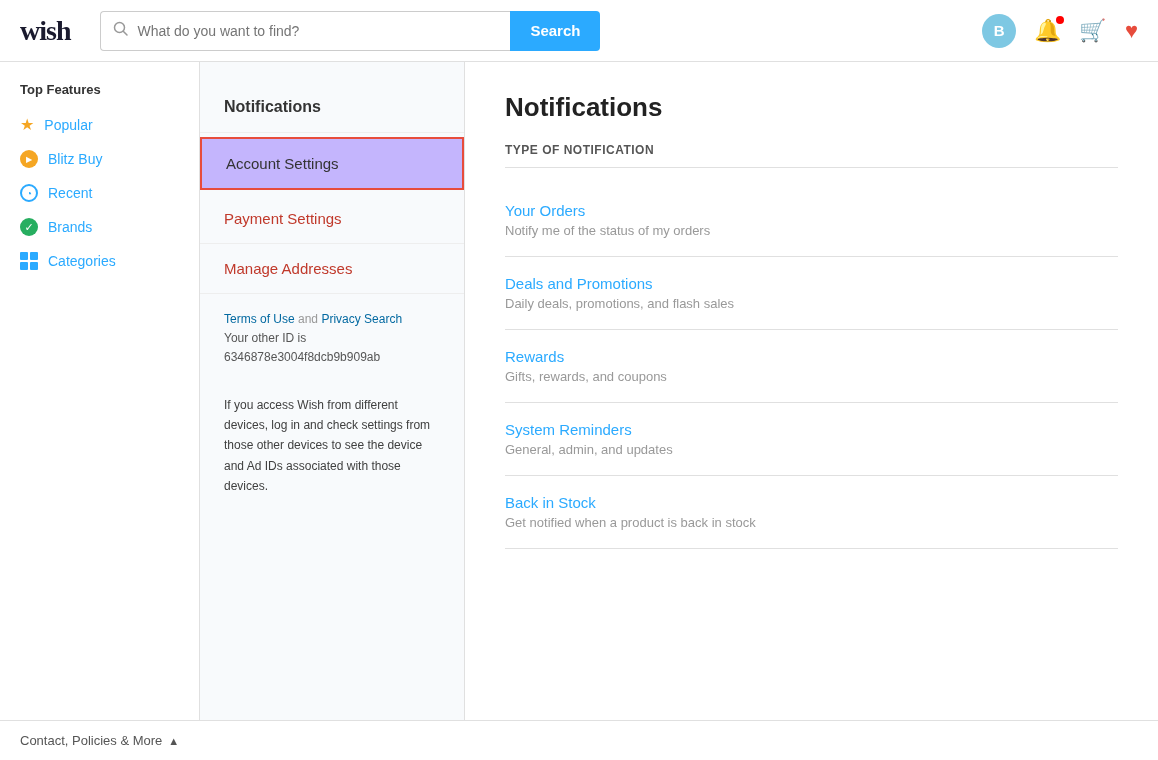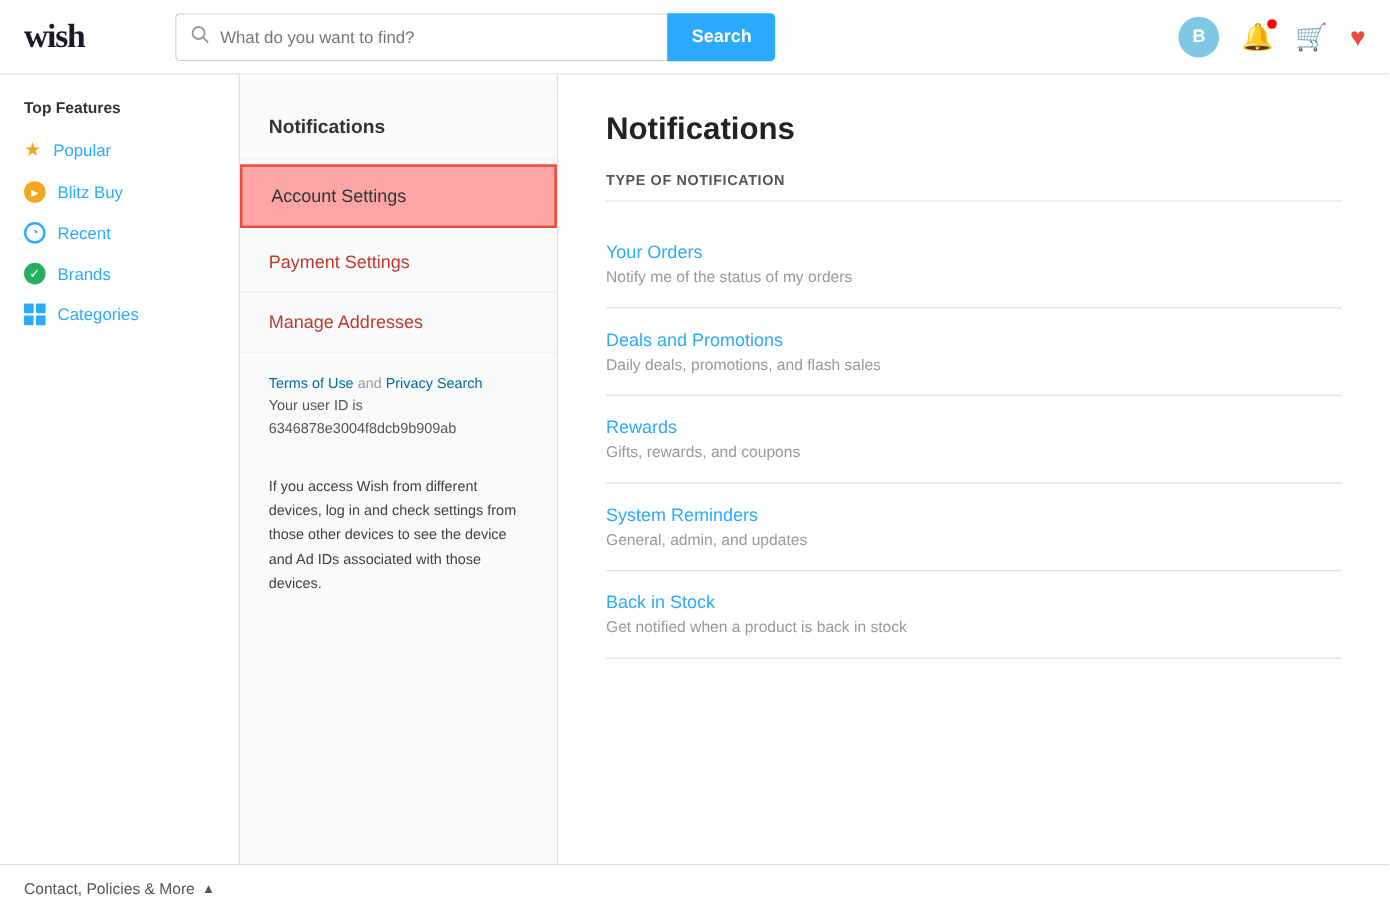--- a/index.html
+++ b/index.html
@@ -6,21 +6,20 @@
     body { font-family: Arial, sans-serif; background: #fff; color: #333; font-size: 14px; }
 
     
     .header {
       display: flex;
       align-items: center;
       padding: 0 20px;
       height: 62px;
       border-bottom: 1px solid #e0e0e0;
       background: #fff;
-      gap: 46px;
     }
     .logo {
       font-size: 28px;
       font-weight: bold;
       color: #1a1a2e;
       font-family: Georgia, serif;
       margin-right: 30px;
       letter-spacing: -1px;
     }
     .search-container {
@@ -157,21 +156,21 @@
     .mid-item:first-child {
       font-weight: bold;
       color: #333;
       font-size: 16px;
       background: #f8fafc;
     }
     .mid-item.active {
       border: 2px solid #e74c3c;
       color: #333;
       font-size: 15px;
-      background: #fca5a5;
+      background: #c4b5fd;
       margin: 4px 0;
     }
     .mid-item.link-item { color: #c0392b; font-size: 15px; }
     .mid-meta {
       padding: 16px 24px;
       font-size: 12px;
       color: #999;
       line-height: 1.6;
     }
     .mid-meta a { color: #0369a1; text-decoration: none; }
@@ -293,21 +292,21 @@
 
   <div class="sidebar-mid">
     <div class="mid-item">Notifications</div>
     <div class="mid-item active">Account Settings</div>
     <div class="mid-item link-item">Payment Settings</div>
     <div class="mid-item link-item">Manage Addresses</div>
 
     <div class="mid-meta">
       <span><a href="#">Terms of Use</a><span> and </span><a href="#">Privacy Search</a></span><br>
       <span class="user-id">
-        <span>Your user ID is</span><br>
+        <span>Your other ID is</span><br>
         <span>6346878e3004f8dcb9b909ab</span>
       </span>
       <a class="device-note">If you access Wish from different devices, log in and check settings from those other devices to see the device and Ad IDs associated with those devices.</a>
     </div>
   </div>
 
   <div class="main-content">
     <div class="main-title">Notifications</div>
     <div class="notif-type-label">TYPE OF NOTIFICATION</div>
 

